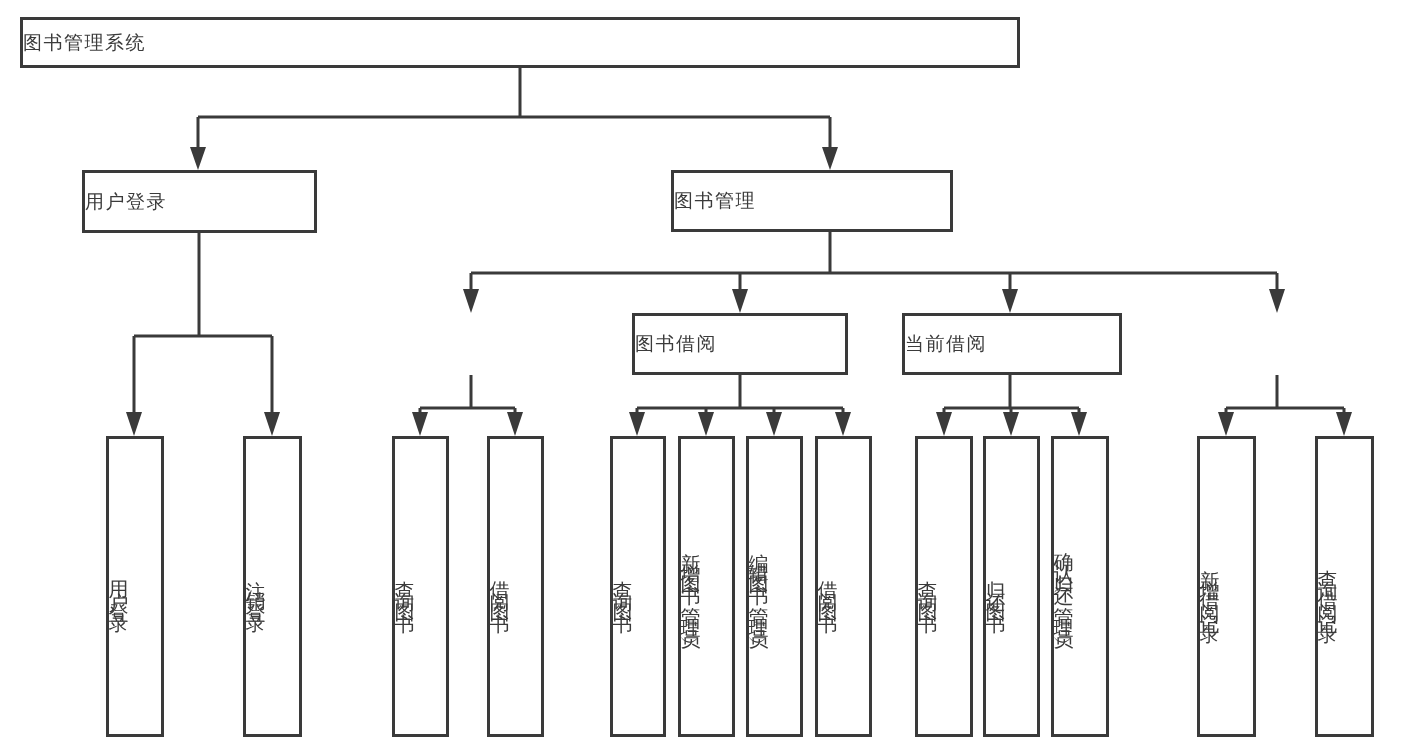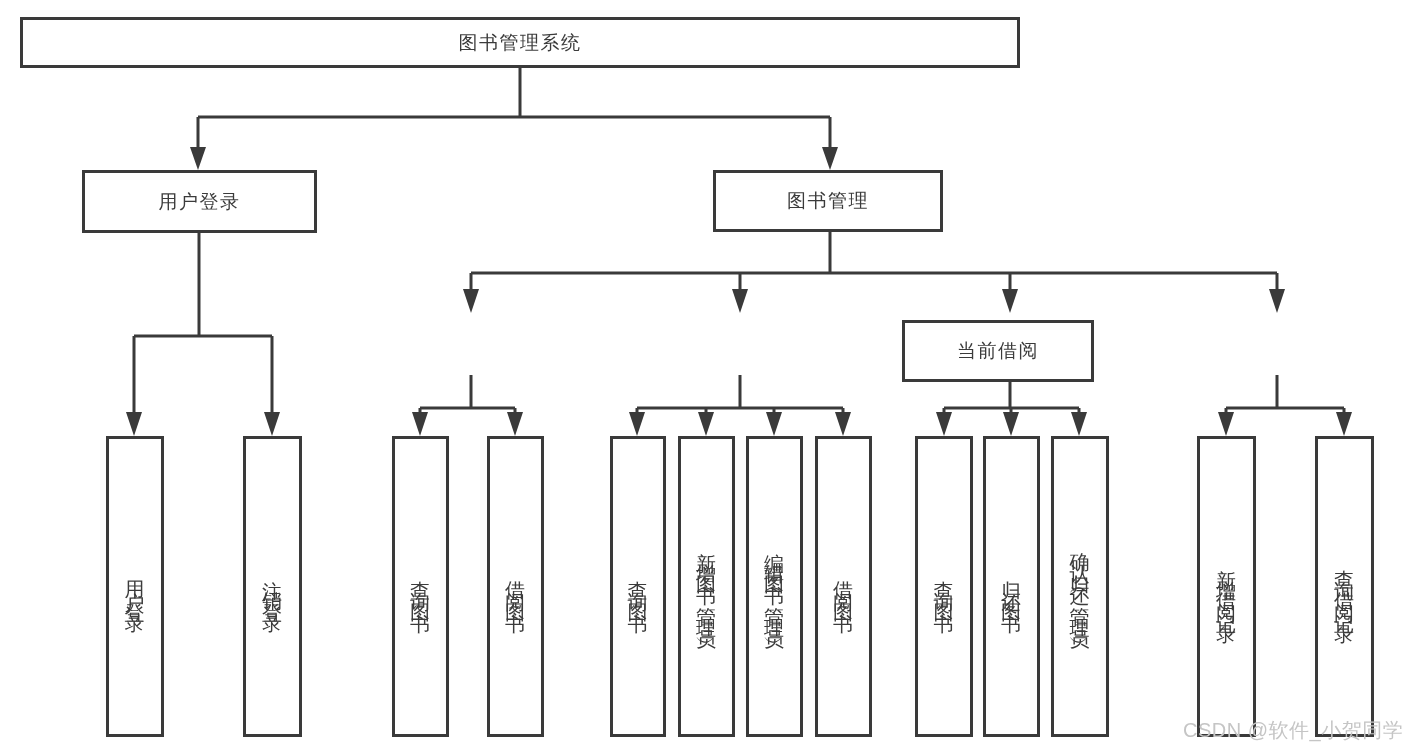--- a/index.html
+++ b/index.html
@@ -3,21 +3,21 @@
 <meta charset="utf-8">
 <style>
   html,body{margin:0;padding:0;background:#ffffff;}
   .stage{
     position:relative;width:1405px;height:747px;background:#ffffff;
     font-family:"Liberation Sans",sans-serif;color:#3b3b3b;overflow:hidden;
   }
   svg.wires{position:absolute;left:0;top:0;width:1405px;height:747px;pointer-events:none;}
   .node{
     position:absolute;box-sizing:border-box;border:3px solid #3a3a3a;background:#ffffff;
-    display:flex;align-items:center;justify-content:center;
+    display:flex;align-items:center;
   }
   .node.h span{font-size:19px;letter-spacing:1.5px;white-space:nowrap;}
   .node.v span{
     writing-mode:vertical-rl;text-orientation:mixed;
     font-size:20px;letter-spacing:11px;line-height:1;
   }
   .watermark{
     position:absolute;left:1183px;top:717px;font-size:20px;letter-spacing:0.5px;
     color:#c5c5c5;white-space:nowrap;z-index:5;
   }
@@ -60,25 +60,28 @@
     </g>
   </svg>
 
   <div class="node h" style="left:20px;top:17px;width:1000px;height:51px">
     <span>图书管理系统</span>
   </div>
 
   <div class="node h" style="left:82px;top:170px;width:235px;height:63px">
     <span>用户登录</span>
   </div>
-  <div class="node h" style="left:713px;top:170px;width:230px;height:62px">
+  <div class="node h" style="left:671px;top:170px;width:282px;height:62px">
     <span>图书管理</span>
   </div>
 
-  <div class="node h" style="left:902px;top:320px;width:192px;height:62px">
+  <div class="node h" style="left:632px;top:313px;width:216px;height:62px">
+    <span>图书借阅</span>
+  </div>
+  <div class="node h" style="left:902px;top:313px;width:220px;height:62px">
     <span>当前借阅</span>
   </div>
 
   <div class="node v" style="left:106px;top:436px;width:58px;height:301px">
     <span>用户登录</span>
   </div>
   <div class="node v" style="left:243px;top:436px;width:59px;height:301px">
     <span>注销登录</span>
   </div>
 
@@ -112,15 +115,14 @@
     <span>确认归还（管理员）</span>
   </div>
 
   <div class="node v" style="left:1197px;top:436px;width:59px;height:301px">
     <span>新增借阅记录</span>
   </div>
   <div class="node v" style="left:1315px;top:436px;width:59px;height:301px">
     <span>查询借阅记录</span>
   </div>
 
-  <div class="watermark">CSDN @软件_小贺同学</div>
 
 </div>
 
 </body></html>

